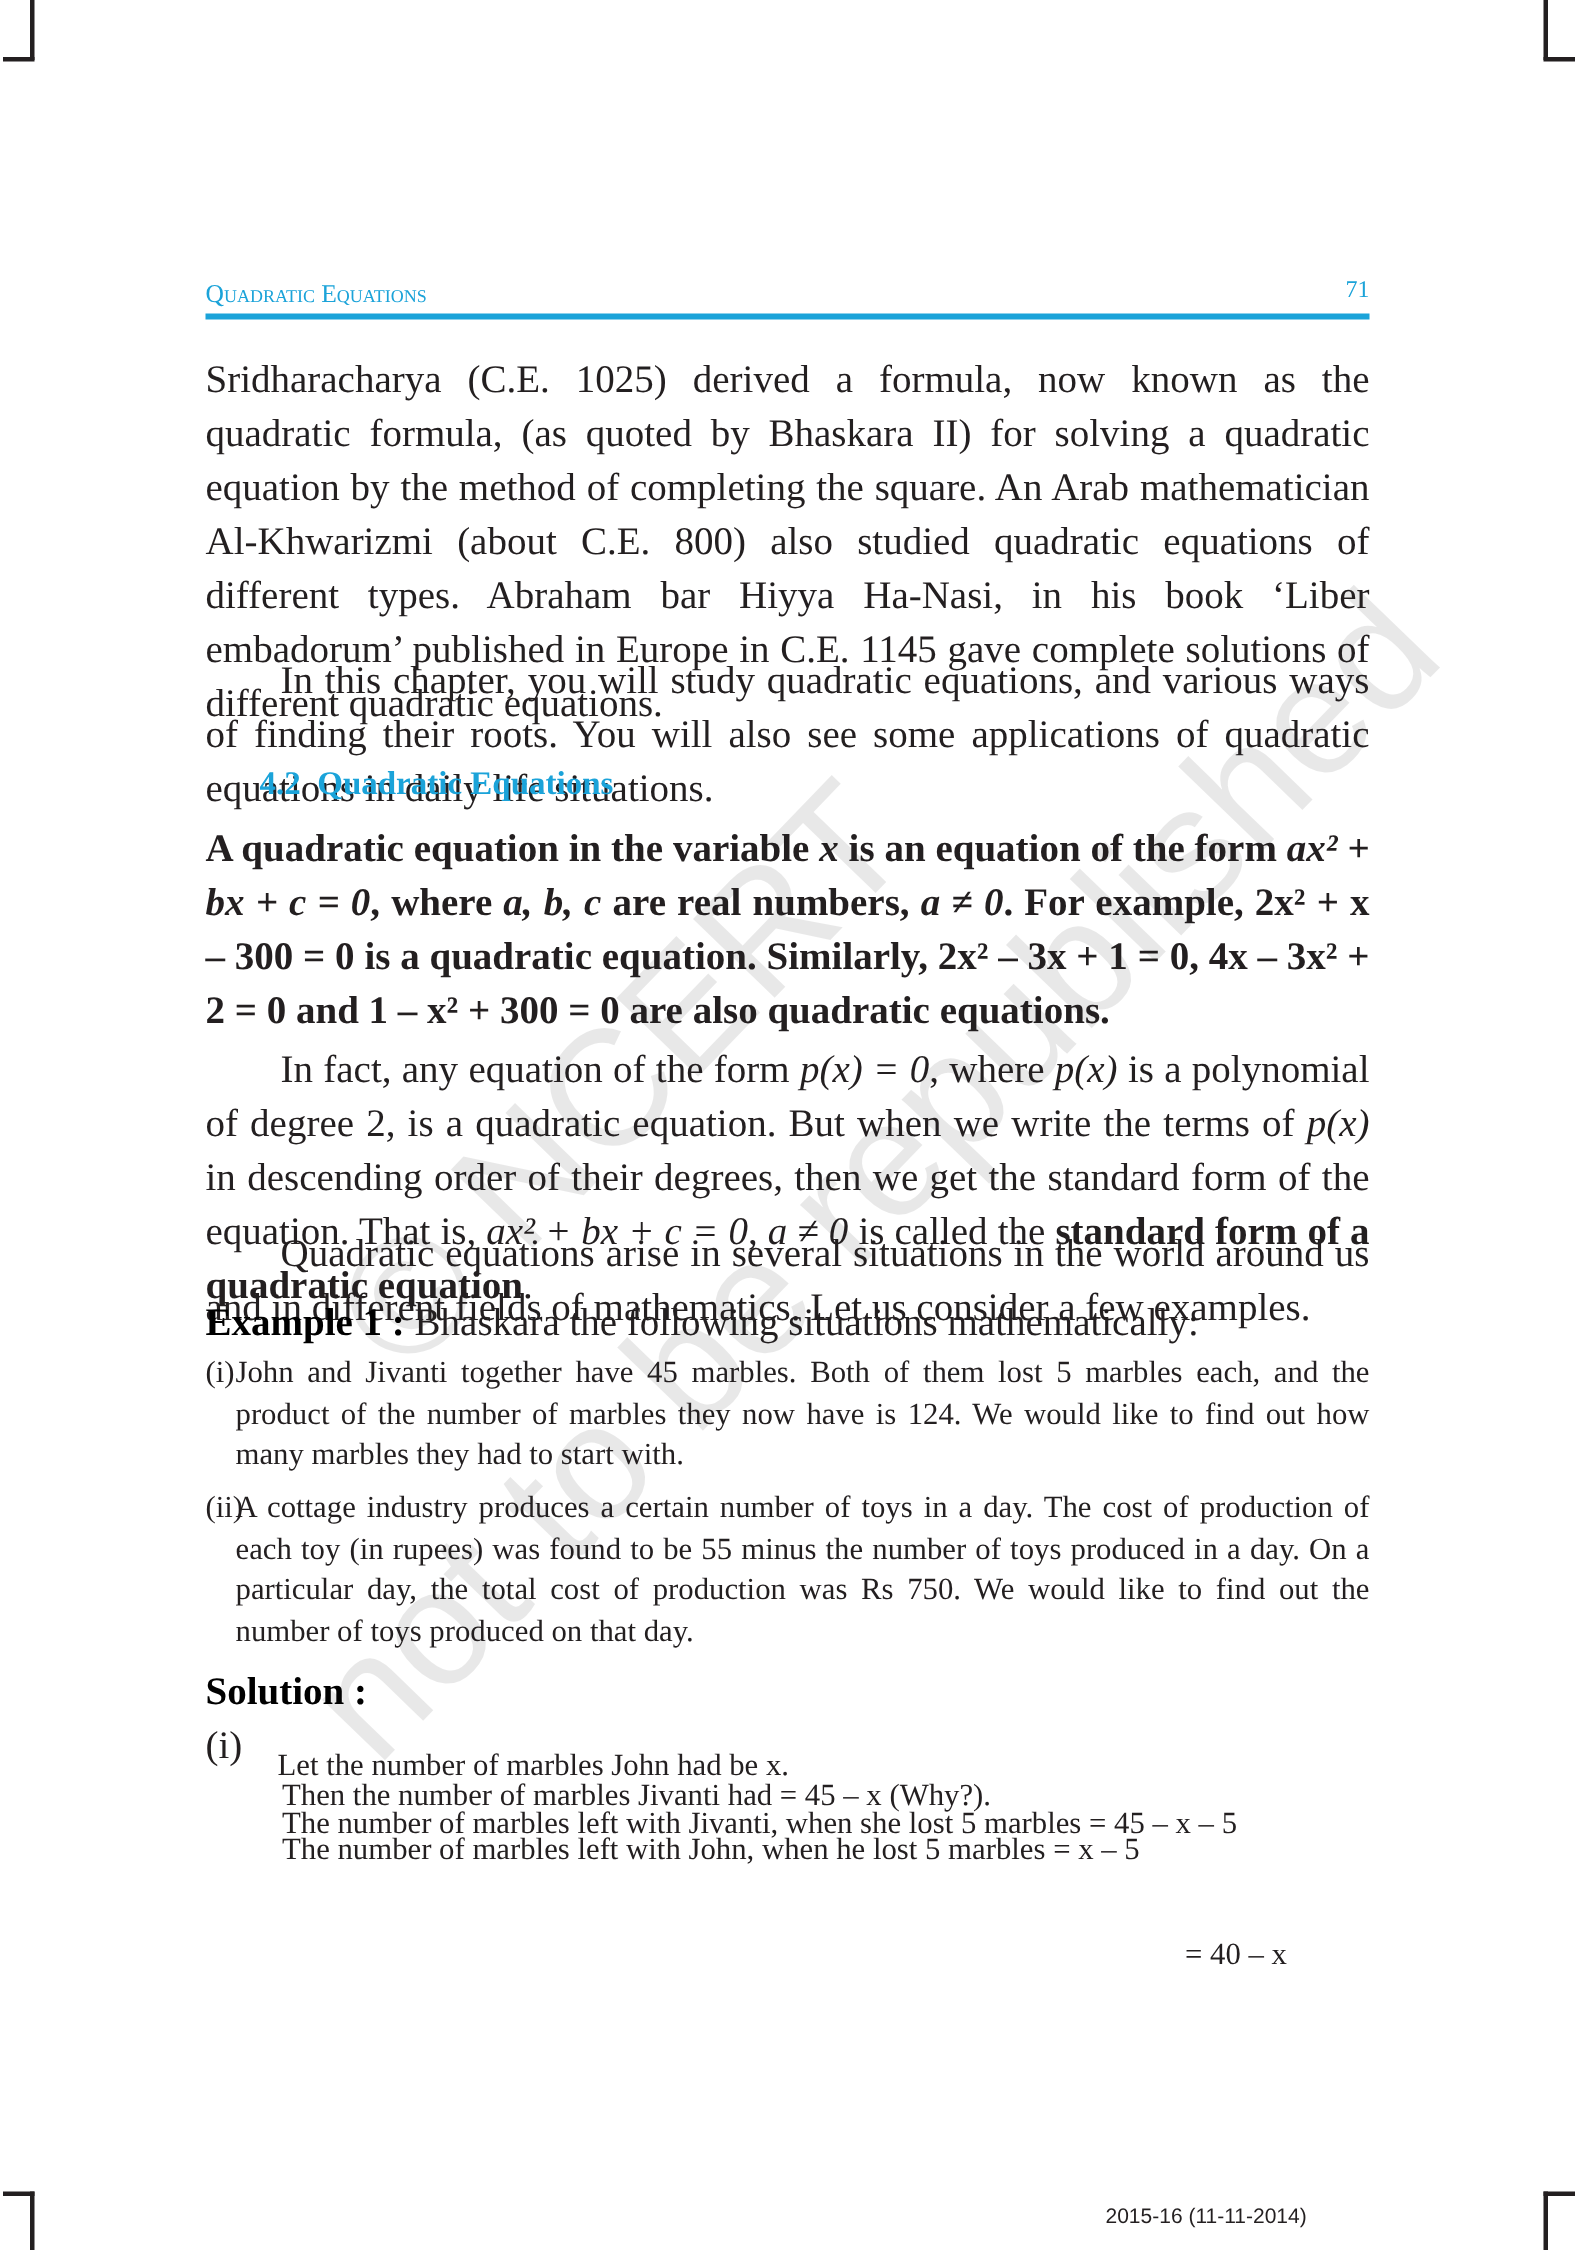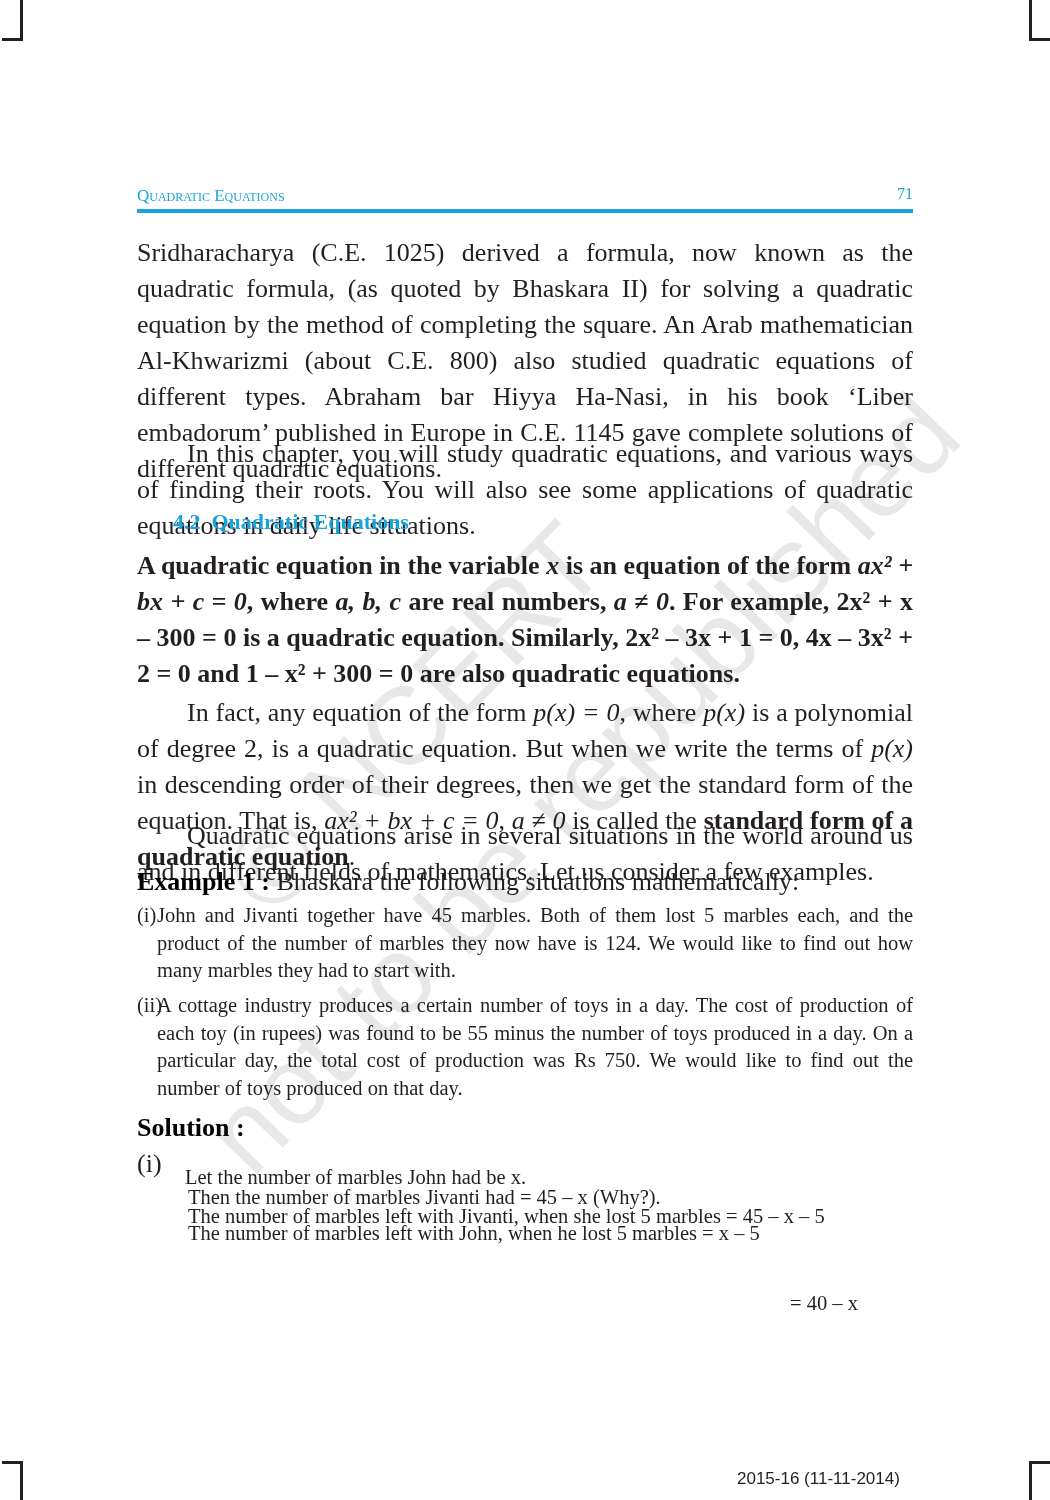--- a/index.html
+++ b/index.html
@@ -15,21 +15,21 @@
        text-align: justify; }
   .p.indent { text-indent: 50px; margin-top: 28px; }
   .heading { position: absolute; left: 137px; font-weight: bold; color: #1ba3d9; font-size: 22px; }
   .blue-bold { color: #000000; font-weight: bold; }
   .item { position: absolute; left: 137px; width: 776px; font-size: 20.5px; line-height: 27.5px; }
   .item .num { position: absolute; left: 0; top: 0; }
   .item .body { margin-left: 20px; text-align: justify; }
   .line { position: absolute; left: 188px; font-size: 20.5px; line-height: 28px; white-space: nowrap; }
   i.v { font-style: italic; }
   .footer { position: absolute; left: 737px; top: 1469px; font-family: "Liberation Sans", sans-serif;
-            font-size: 17px; color: #231f20; }
+            font-size: 14px; color: #231f20; }
   .watermark { position: absolute; left: 150px; top: 480px; width: 950px; height: 600px;
                pointer-events: none; }
   .wm-line { position: absolute; font-family: "Liberation Sans", sans-serif; color: rgba(0,0,0,0.09);
              font-size: 110px; white-space: nowrap; transform-origin: left bottom; transform: rotate(-46deg); }
 </style>
 </head>
 <body>
 
 <div class="crop" style="left:20px;top:0;width:3px;height:40px;"></div>
 <div class="crop" style="left:2px;top:38px;width:21px;height:3px;"></div>

